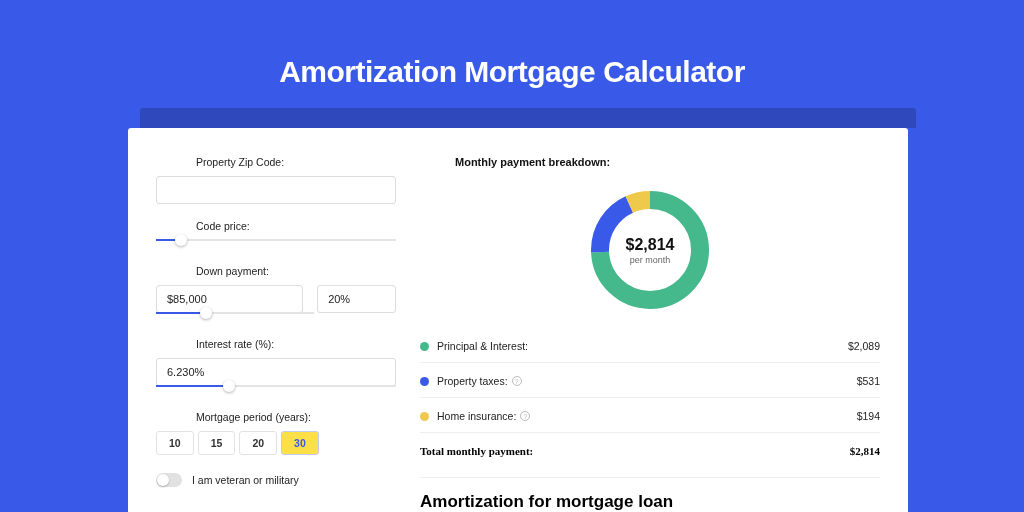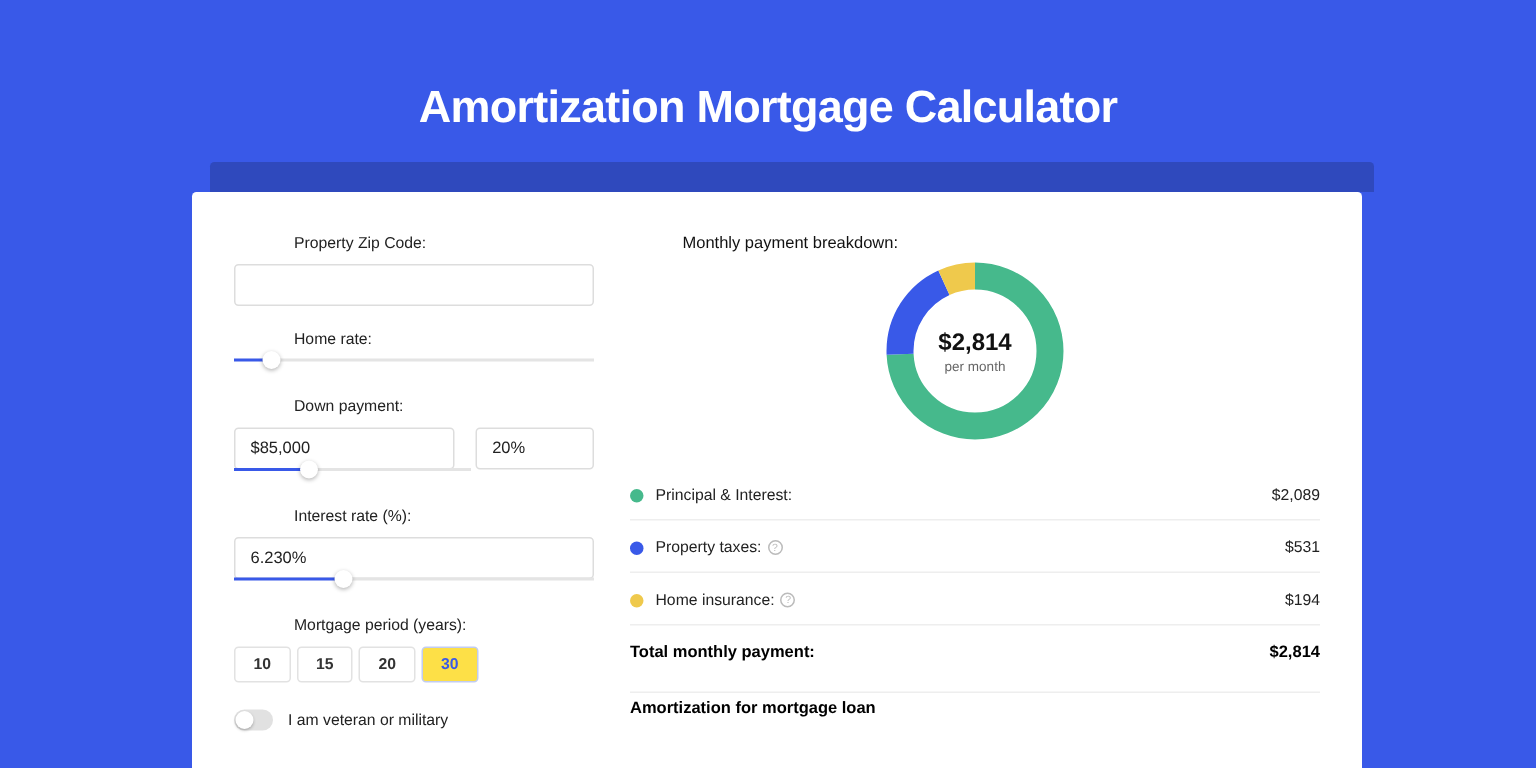--- a/index.html
+++ b/index.html
@@ -114,22 +114,23 @@
     background: #e1e1e1; position: relative;
   }
   .toggle::after {
     content: ""; position: absolute; left: 1px; top: 1px;
     width: 12px; height: 12px; border-radius: 50%;
     background: #fff; box-shadow: 0 1px 2px rgba(0,0,0,.25);
   }
   .toggle-label { font-size: 10.5px; color: #222; }
   .section-title {
     font-size: 11px;
-    font-weight: 400;
+    font-weight: 700;
     color: #111;
+    margin-bottom: 16px;
     padding-left: 35px;
   }
   .donut-wrap {
     display: flex;
     justify-content: center;
     padding: 4px 0 20px 0;
   }
   .donut { position: relative; width: 124px; height: 124px; }
   .donut svg { transform: rotate(-90deg); }
   .donut-center {
@@ -153,42 +154,43 @@
   .help-icon {
     width: 10px; height: 10px; border-radius: 50%;
     border: 1px solid #bbb; color: #bbb;
     font-size: 7px; display: inline-flex;
     align-items: center; justify-content: center;
   }
   .legend-divider { height: 1px; background: #eee; margin: 2px 0 4px; }
   .total-row {
     display: flex; font-size: 11px; font-weight: 700;
     padding: 8px 0 18px 0;
+    font-family: Liberation Serif, serif;
   }
   .total-row .spacer { flex: 1; }
-  .amort-title { font-size: 11px; font-weight: 700; margin: 4px 0 10px; }
+  .amort-title { font-size: 17px; font-weight: 700; margin: 14px 0 10px; }
   .dot-green { background: #46b98c; }
   .dot-blue  { background: #3959e8; }
   .dot-yellow{ background: #efc94c; }
 </style>
 </head>
 <body>
 
 <h1 class="page-title">Amortization Mortgage Calculator</h1>
 
 <div class="card-shadow"></div>
 
 <div class="card">
 
   <div class="col-left">
 
     <label class="field-label">Property Zip Code:</label>
     <input class="input" style="margin-bottom: 16px;" value="">
 
-    <label class="field-label">Home rate:</label>
+    <label class="field-label">Code price:</label>
     <div class="slider-track">
       <div class="slider-fill" style="width:10%"></div>
       <div class="slider-rest" style="left:10%"></div>
       <div class="slider-thumb" style="left:8%"></div>
     </div>
 
     <label class="field-label">Down payment:</label>
     <div class="row2">
       <input class="input" value="$85,000" style="">
       <input class="input" value="20%" style="">

